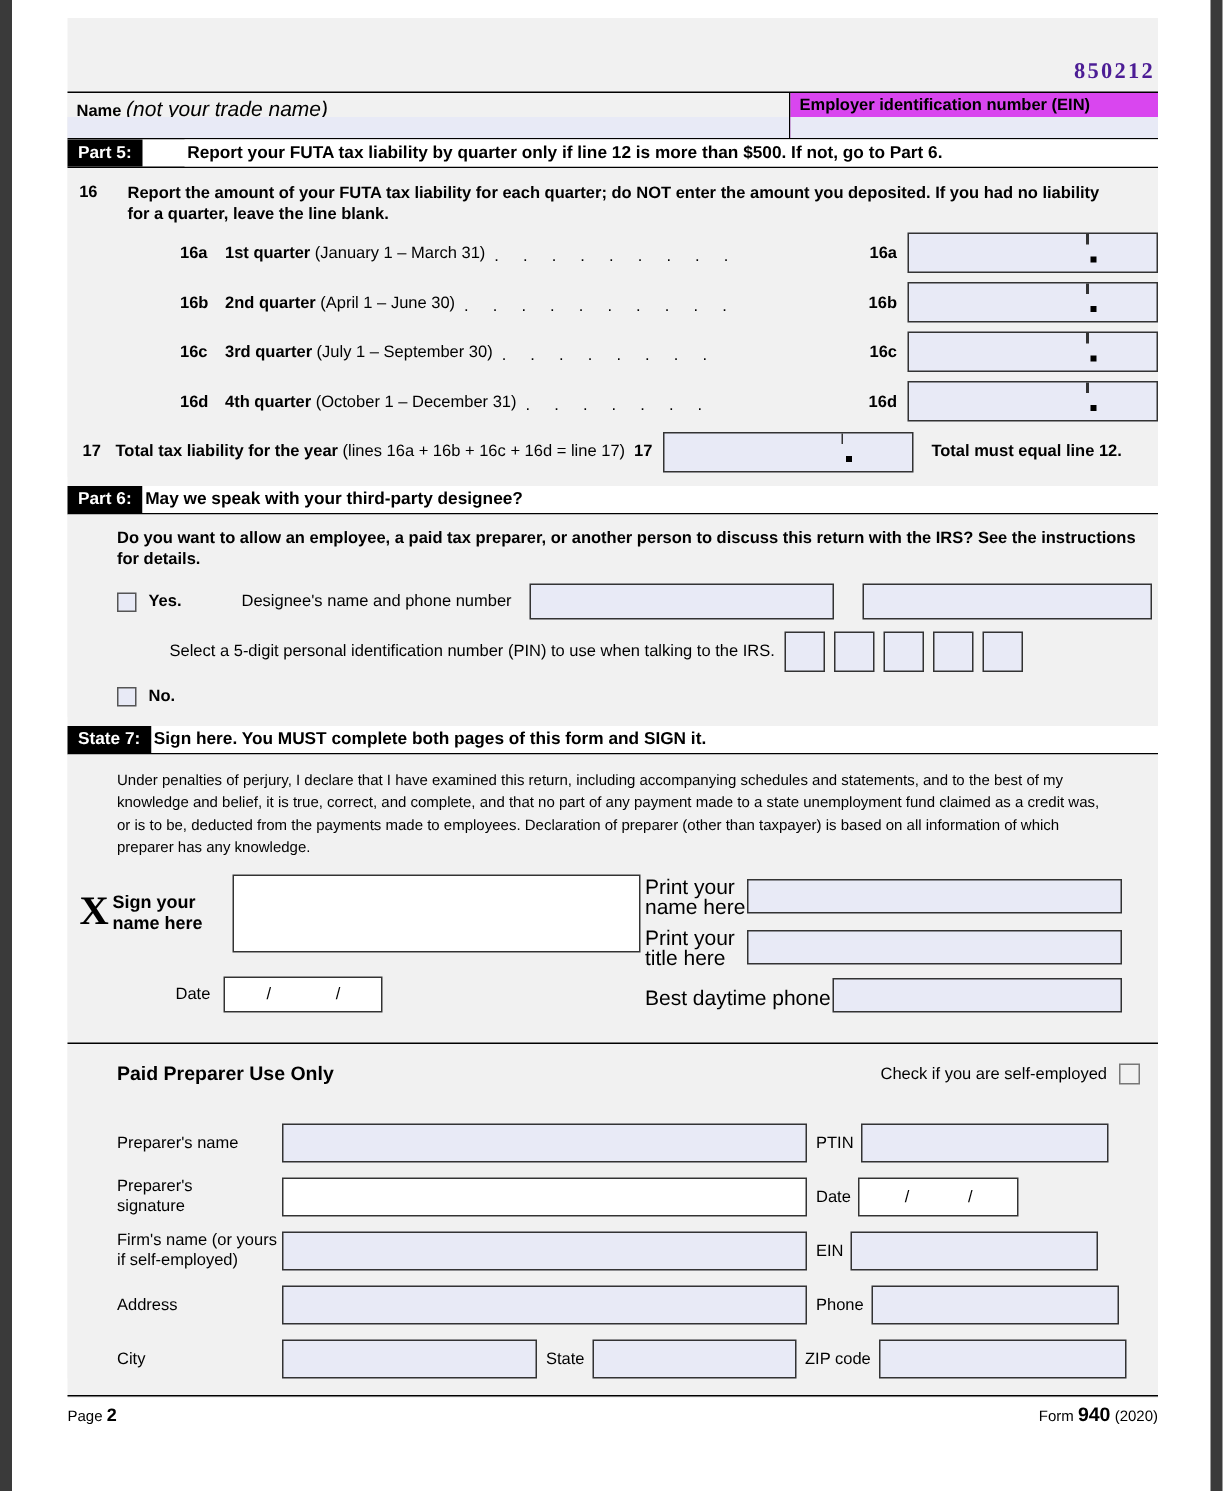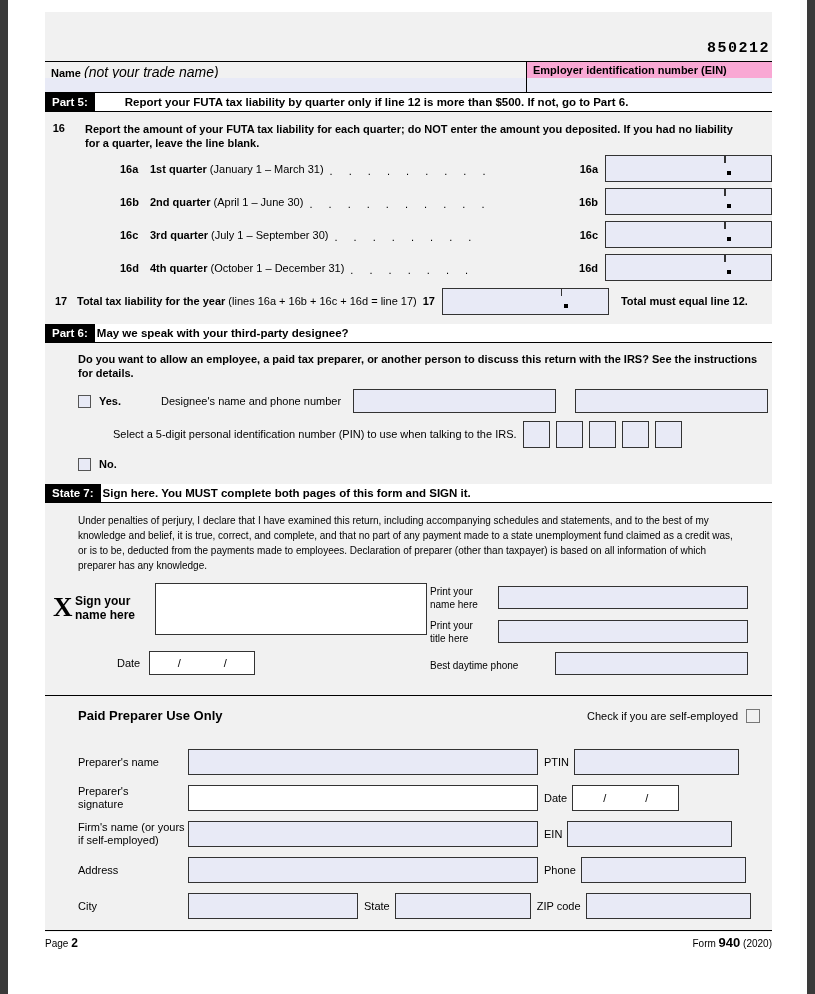--- a/index.html
+++ b/index.html
@@ -41,48 +41,48 @@
   }
   .content {
     position: absolute;
     left: 45px; top: 12px;
     width: 727px;
   }
 
   
   .formid {
     text-align: right;
-    font-family: Liberation Mono, monospace;
+    font-family: Liberation Serif, serif;
     font-size: 15px;
     letter-spacing: 1.5px;
     font-weight: bold;
     padding-right: 2px;
     padding-top: 28px;
     padding-bottom: 4px;
-    color: #000000;
+    color: #4c1d95;
   }
 
   
   .namerow {
     display: flex;
     border-top: 1.6px solid #000;
     border-bottom: 1.6px solid #000;
     height: 32px;
   }
   .namecell {
     flex: 0 0 482px;
     border-right: 1px solid #000;
     padding: 2px 4px 0 6px;
     background: #f1f1f1;
     position: relative;
   }
   .eincell {
     flex: 1;
     padding: 2px 16px 0 6px;
-    background: #f9a8d4;
+    background: #d946ef;
   }
   .namecell .fillbar, .eincell .fillbar {
     position: absolute; left: 0; right: 0; bottom: 0;
     height: 14px; background: #e8eaf6;
   }
   .eincell { position: relative; }
   .lbl-b { font-weight: bold; font-size: 11px; }
   .lbl-i { font-style: italic; font-size: 14px; }
 
   
@@ -249,21 +249,21 @@
     width: 106px; height: 24px;
     border: 1.4px solid #333;
     background: #fff;
     display: flex; align-items: center;
     justify-content: center;
     font-size: 11px;
     letter-spacing: 20px;
     padding-left: 20px;
   }
   .sign-right { flex: 1; position: relative; }
-  .pr-lbl { font-size: 10px; line-height: 13px; position: absolute;}
+  .pr-lbl { font-size: 14px; line-height: 13px; position: absolute;}
   .pr-box {
     position: absolute;
     border: 1.3px solid #333;
     background: #e8eaf6;
     height: 23px;
   }
 
   
   .ppsec { border-top: 1.6px solid #000; margin-top: 8px; padding-top: 0; }
   .pp-head { display: flex; align-items: center; padding: 12px 12px 0 33px;}

